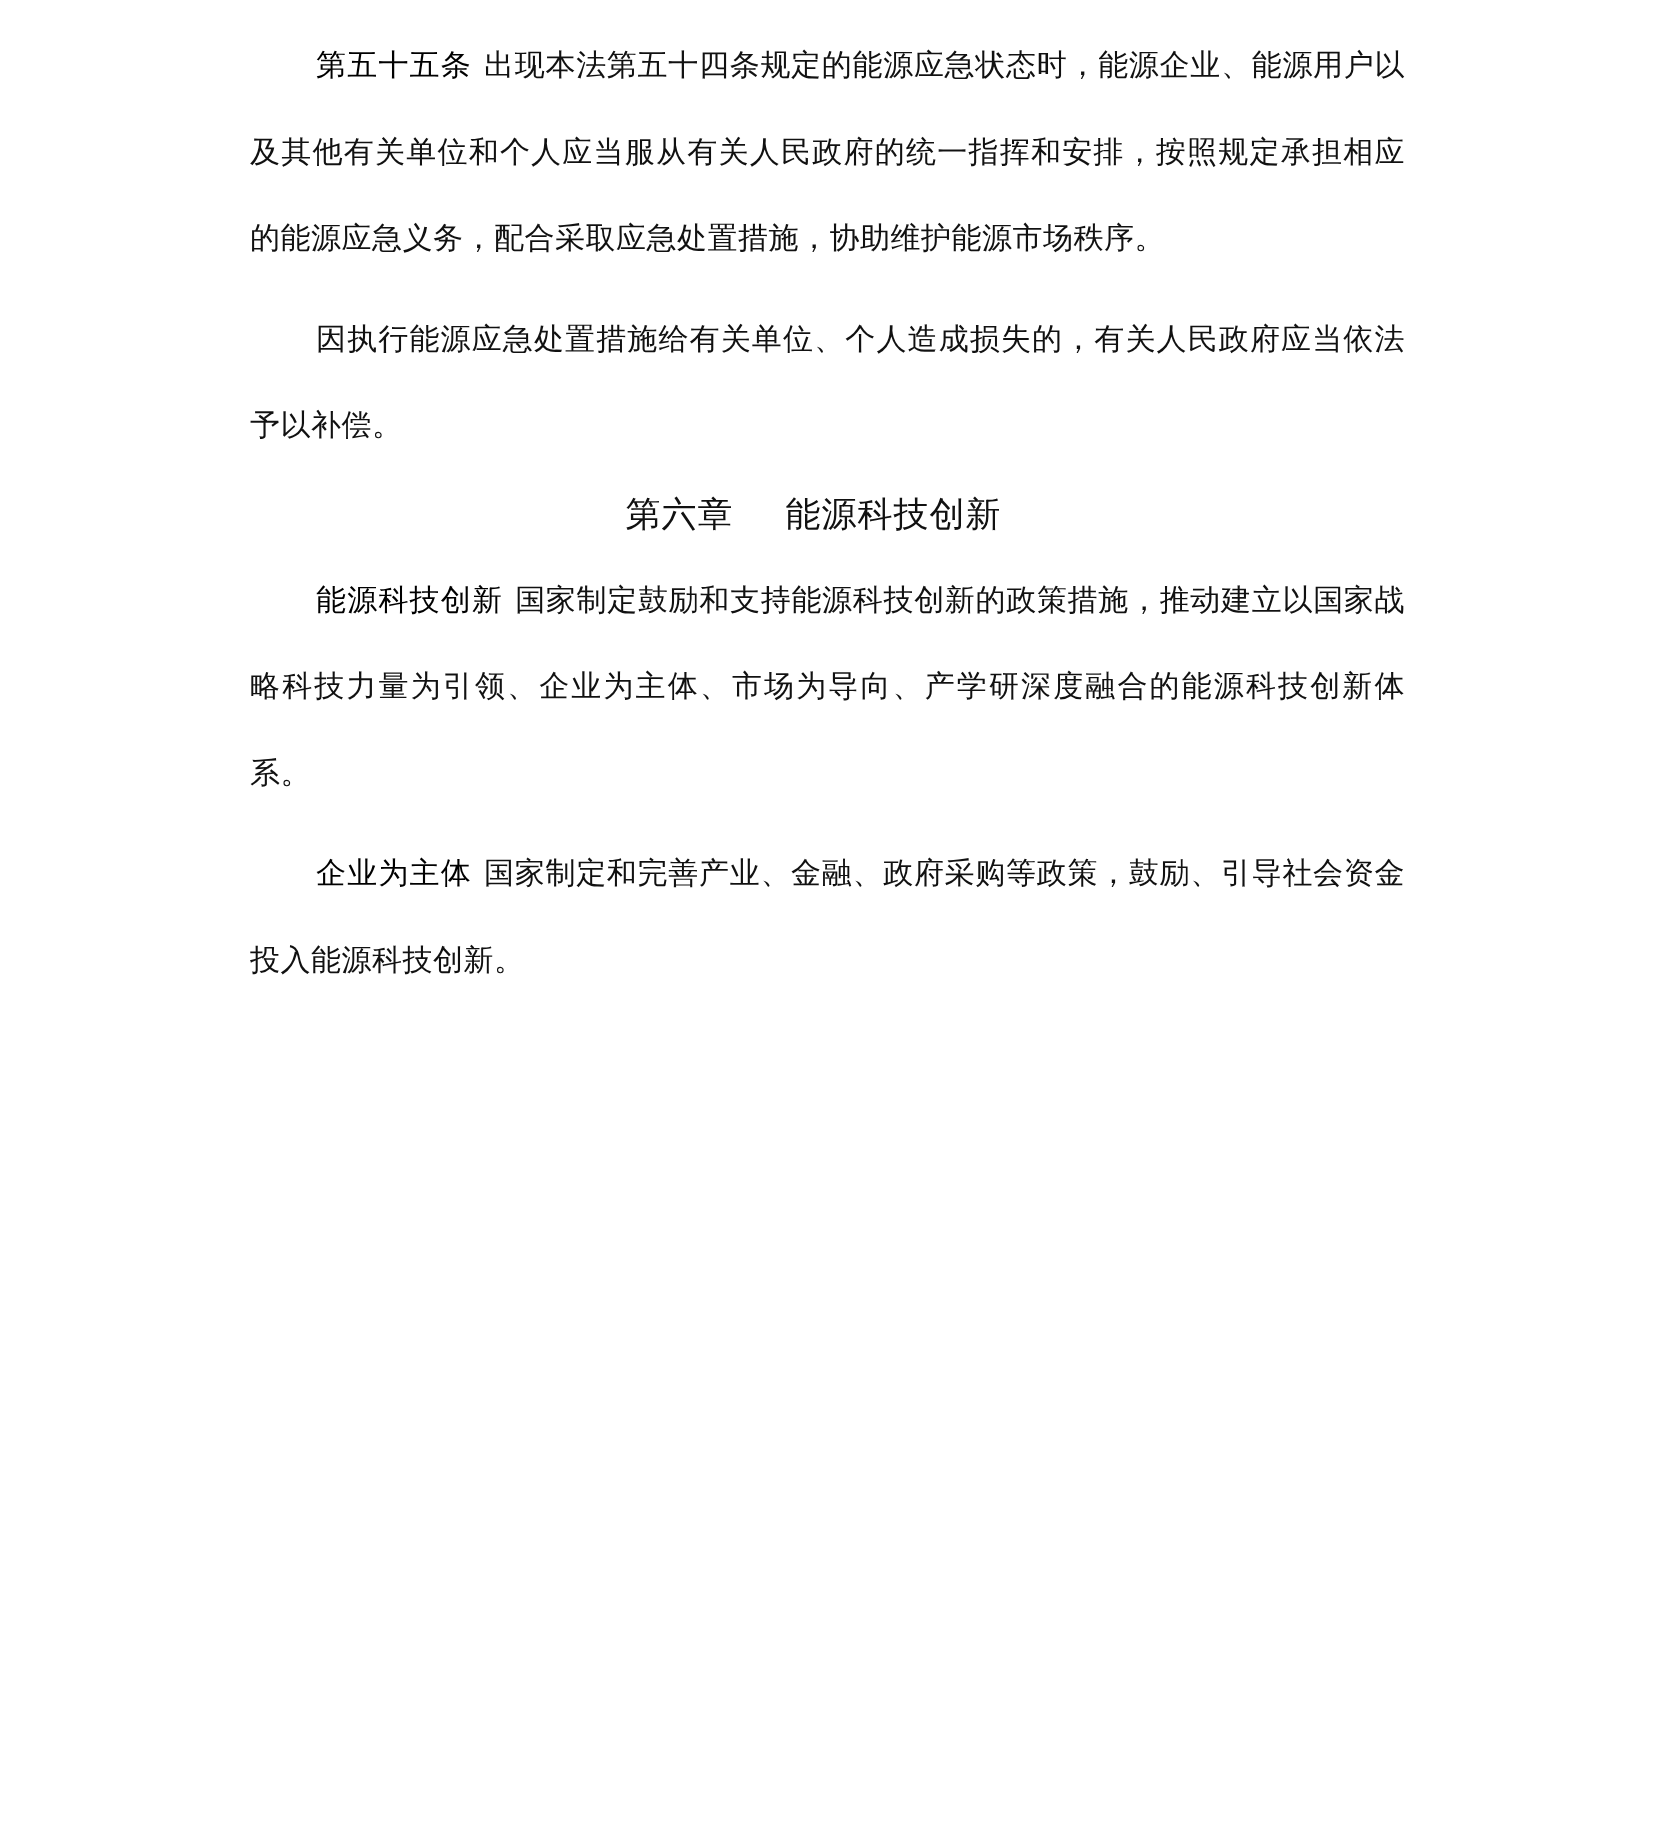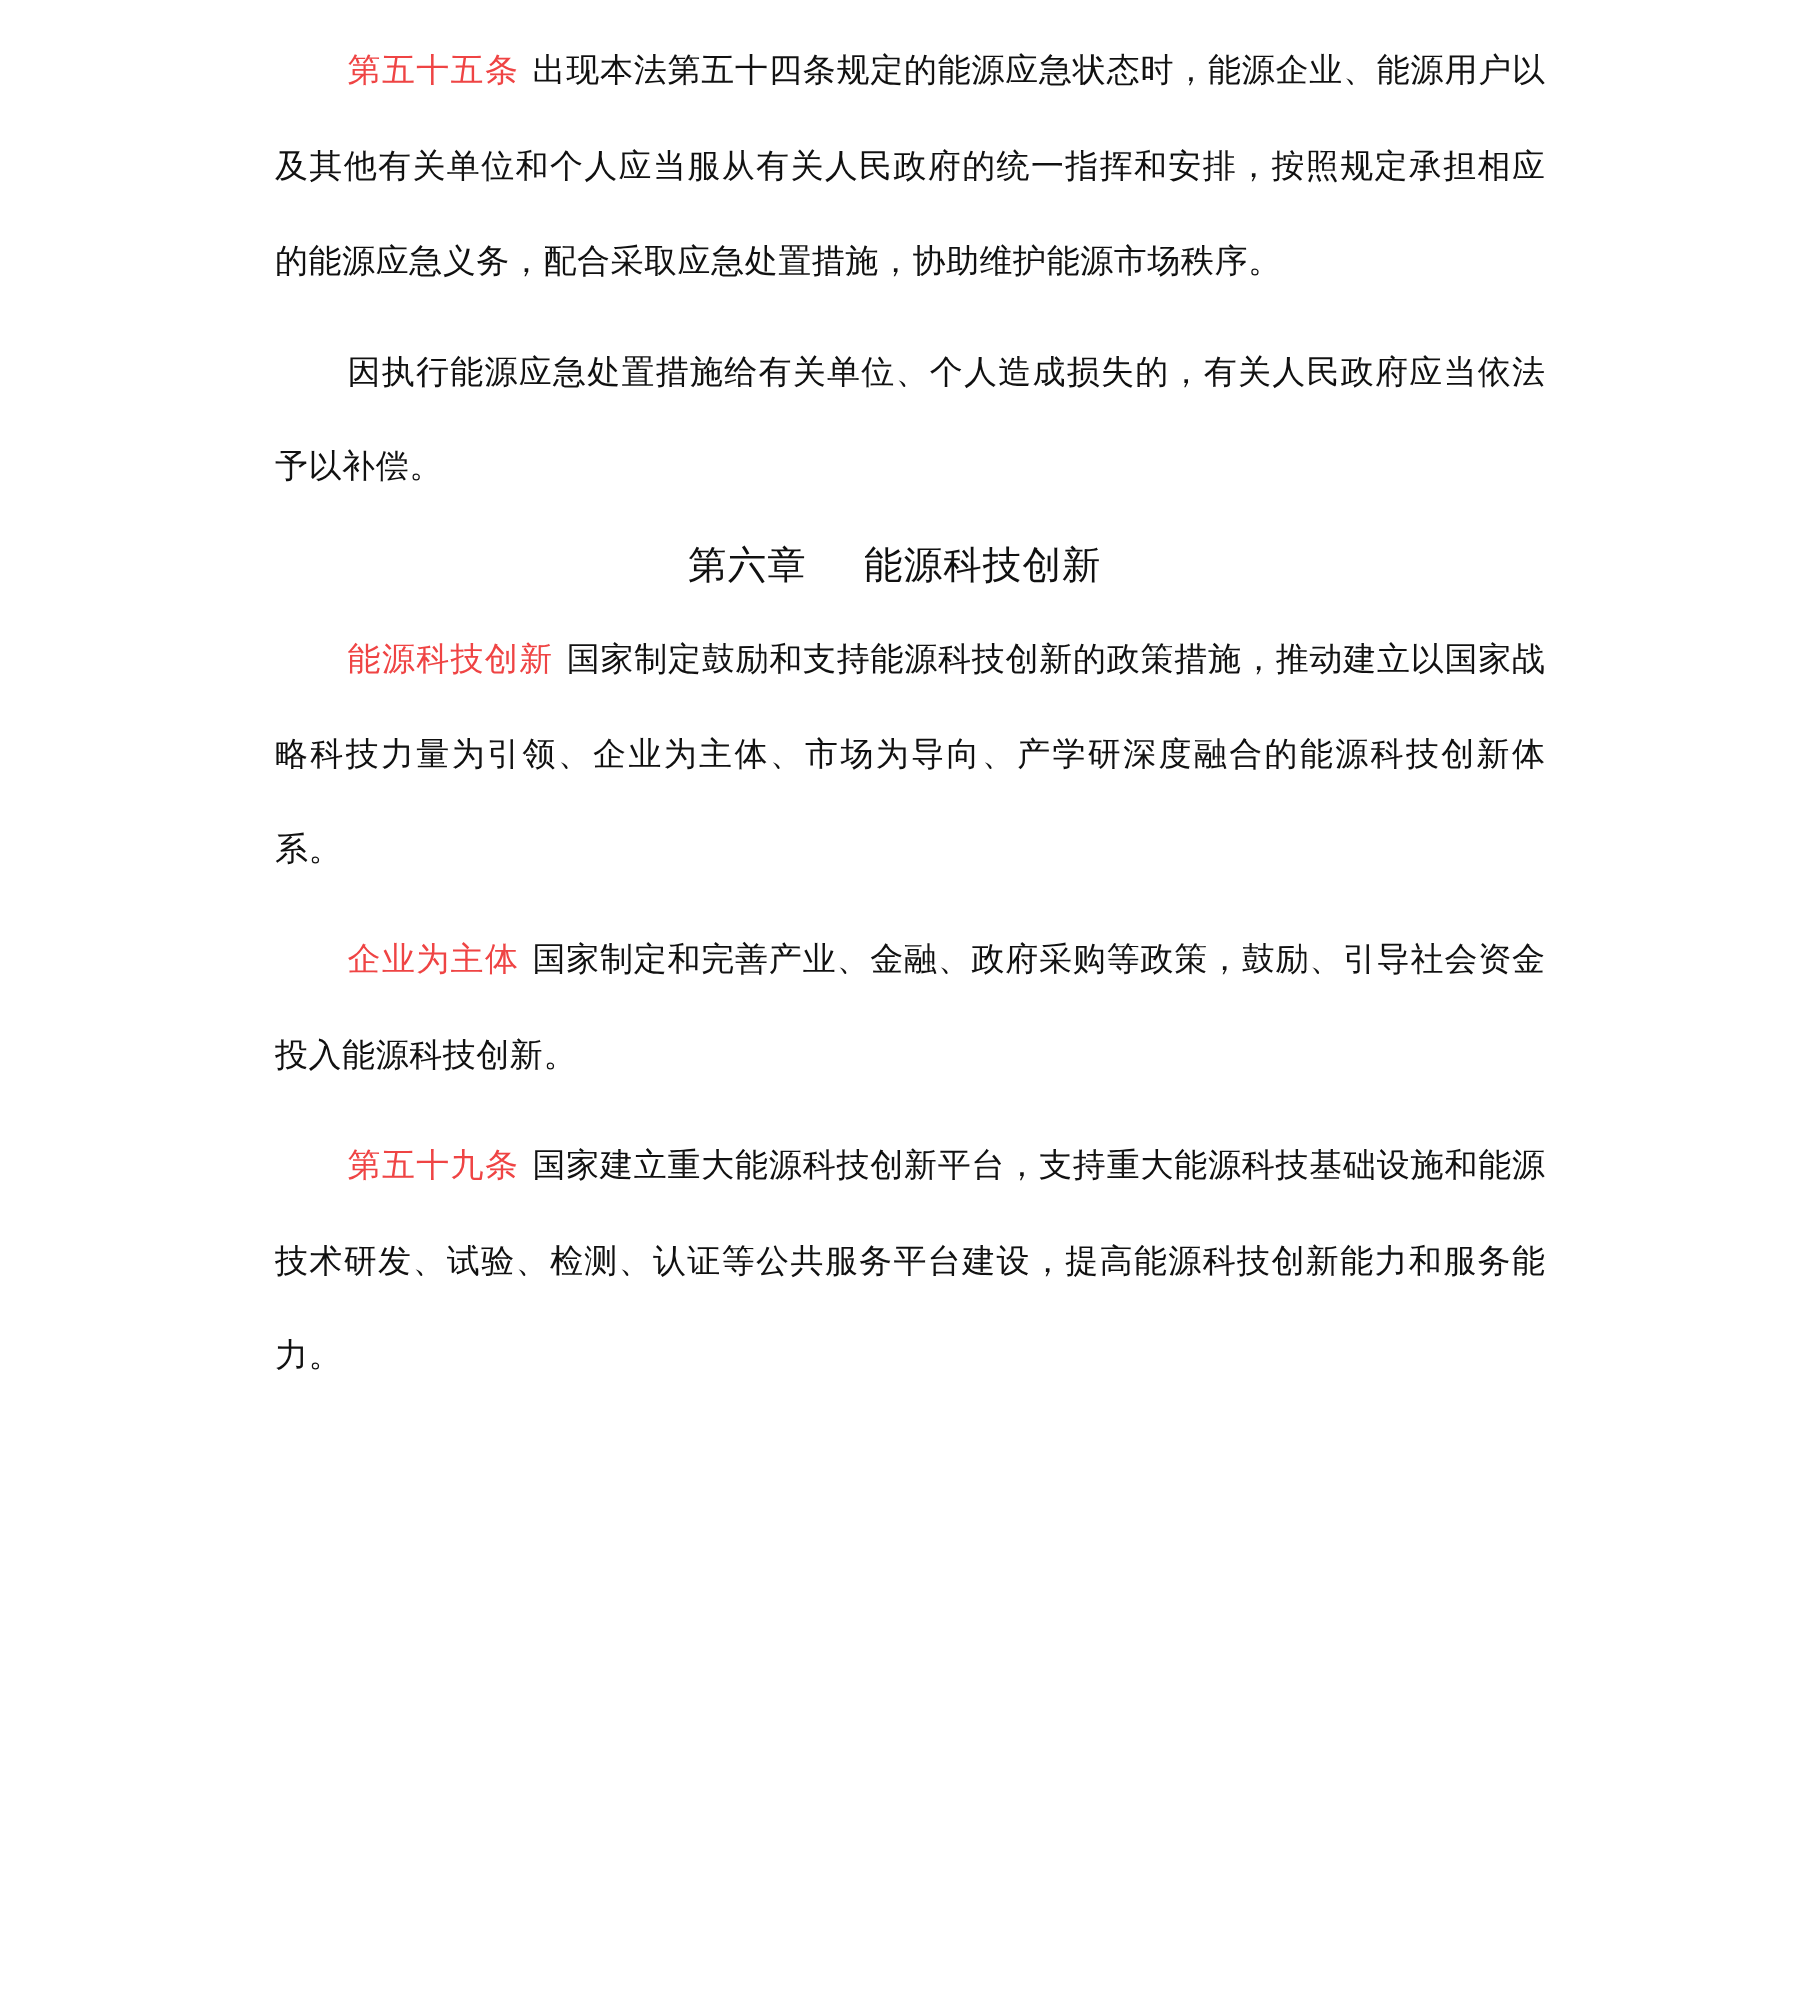--- a/index.html
+++ b/index.html
@@ -27,21 +27,21 @@
       margin: 0 0 14px 0;
       text-indent: 66px;
       text-align: justify;
       text-align-last: left;
       letter-spacing: 0.5px;
       word-break: break-all;
     }
     .article-no {
       font-family: Liberation Serif, serif;
       font-weight: normal;
-      color: #ef4444;
+      color: #000000;
       margin-right: 12px;
       letter-spacing: 1px;
     }
     .chapter {
       font-family: "DejaVu Serif", "Liberation Serif", serif;
       font-size: 35px;
       line-height: 70px;
       text-align: center;
       margin: -4px 0 8px 0;
       letter-spacing: 1px;
@@ -63,15 +63,14 @@
   <p class="para"><span>因执行能源应急处置措施给有关单位、个人造成损失的，有关人民政府应当依法予以补偿。</span></p>
 
   <div class="chapter"><span>第六章</span><span class="gap"></span><span>能源科技创新</span></div>
 
   <p class="para"><span class="article-no">能源科技创新</span><span>国家制定鼓励和支持能源科技创新的政策措施，推动建立以国家战略科技力量为引领、企业为主体、市场为导向、产学研深度融合的能源科技创新体系。</span></p>
 
 
 
   <p class="para"><span class="article-no">企业为主体</span><span>国家制定和完善产业、金融、政府采购等政策，鼓励、引导社会资金投入能源科技创新。</span></p>
 
-  <p class="para"><span class="article-no">第五十九条</span><span>国家建立重大能源科技创新平台，支持重大能源科技基础设施和能源技术研发、试验、检测、认证等公共服务平台建设，提高能源科技创新能力和服务能力。</span></p>
 
 </div>
 
 </body></html>

